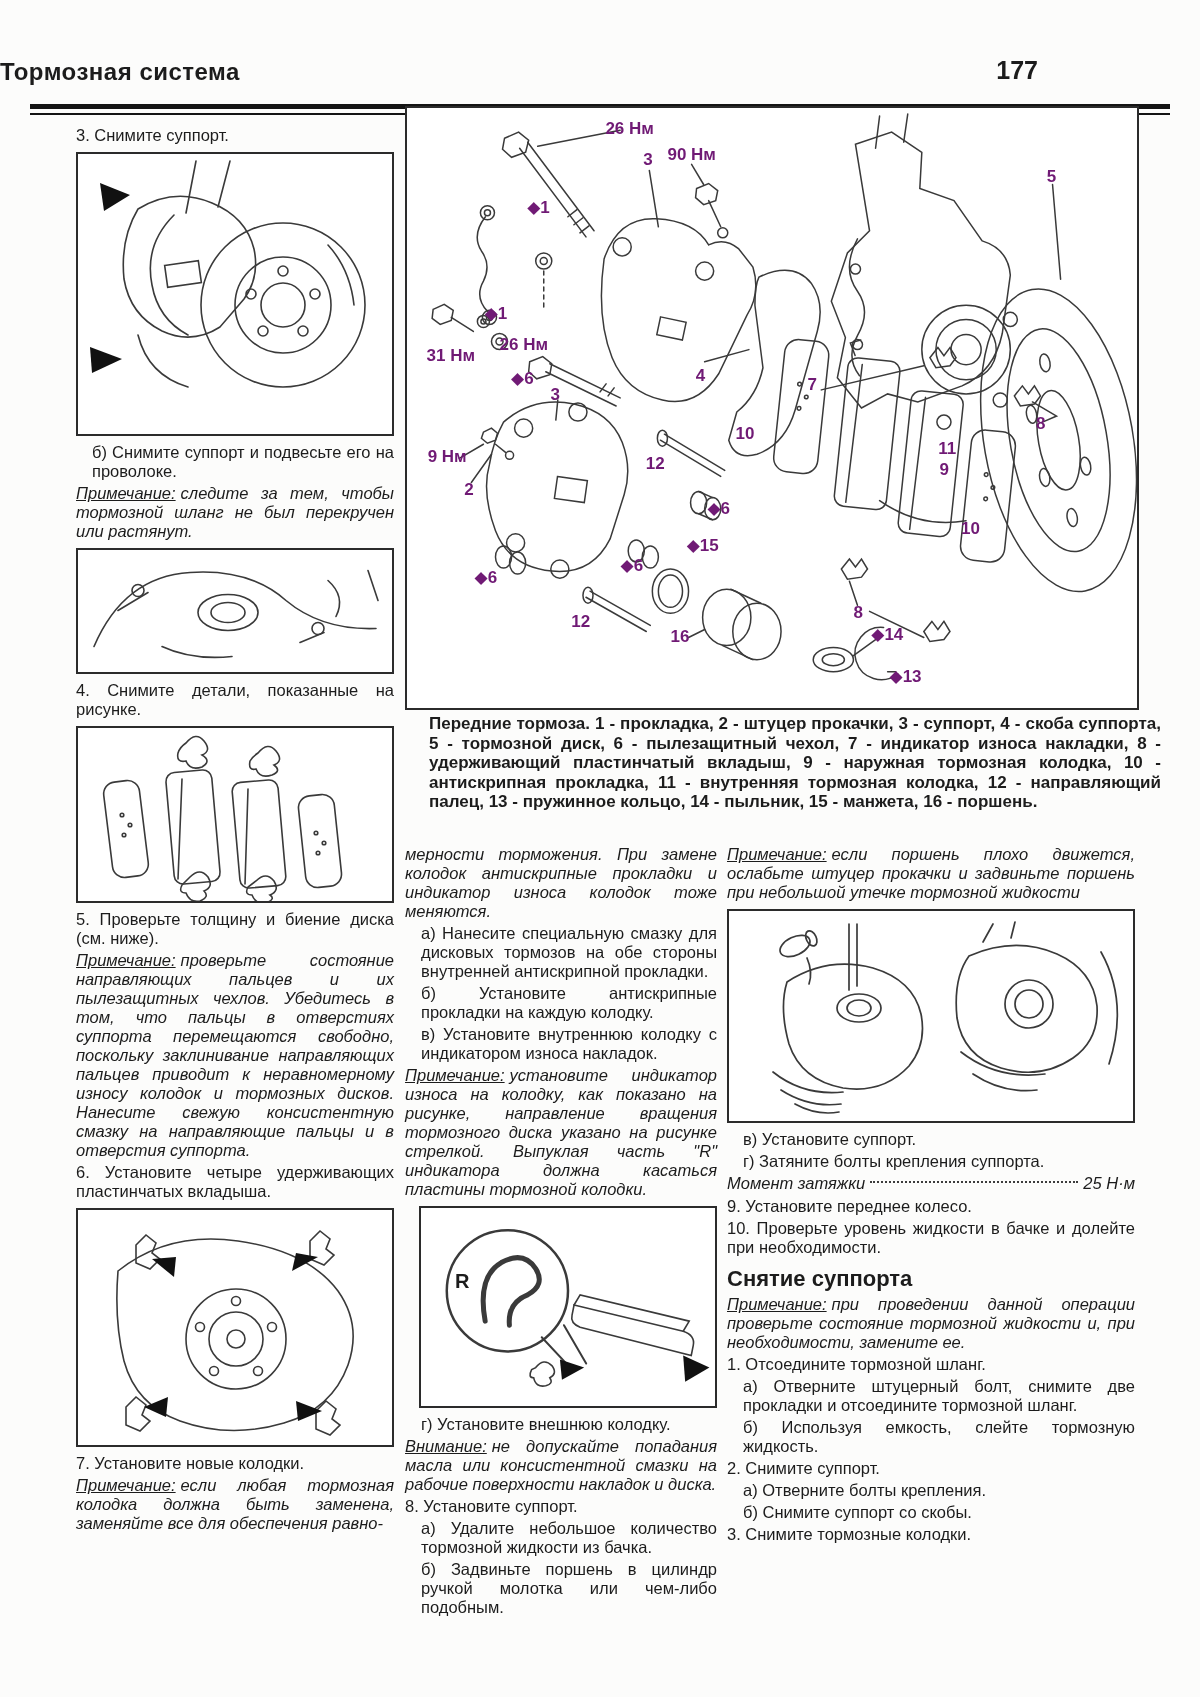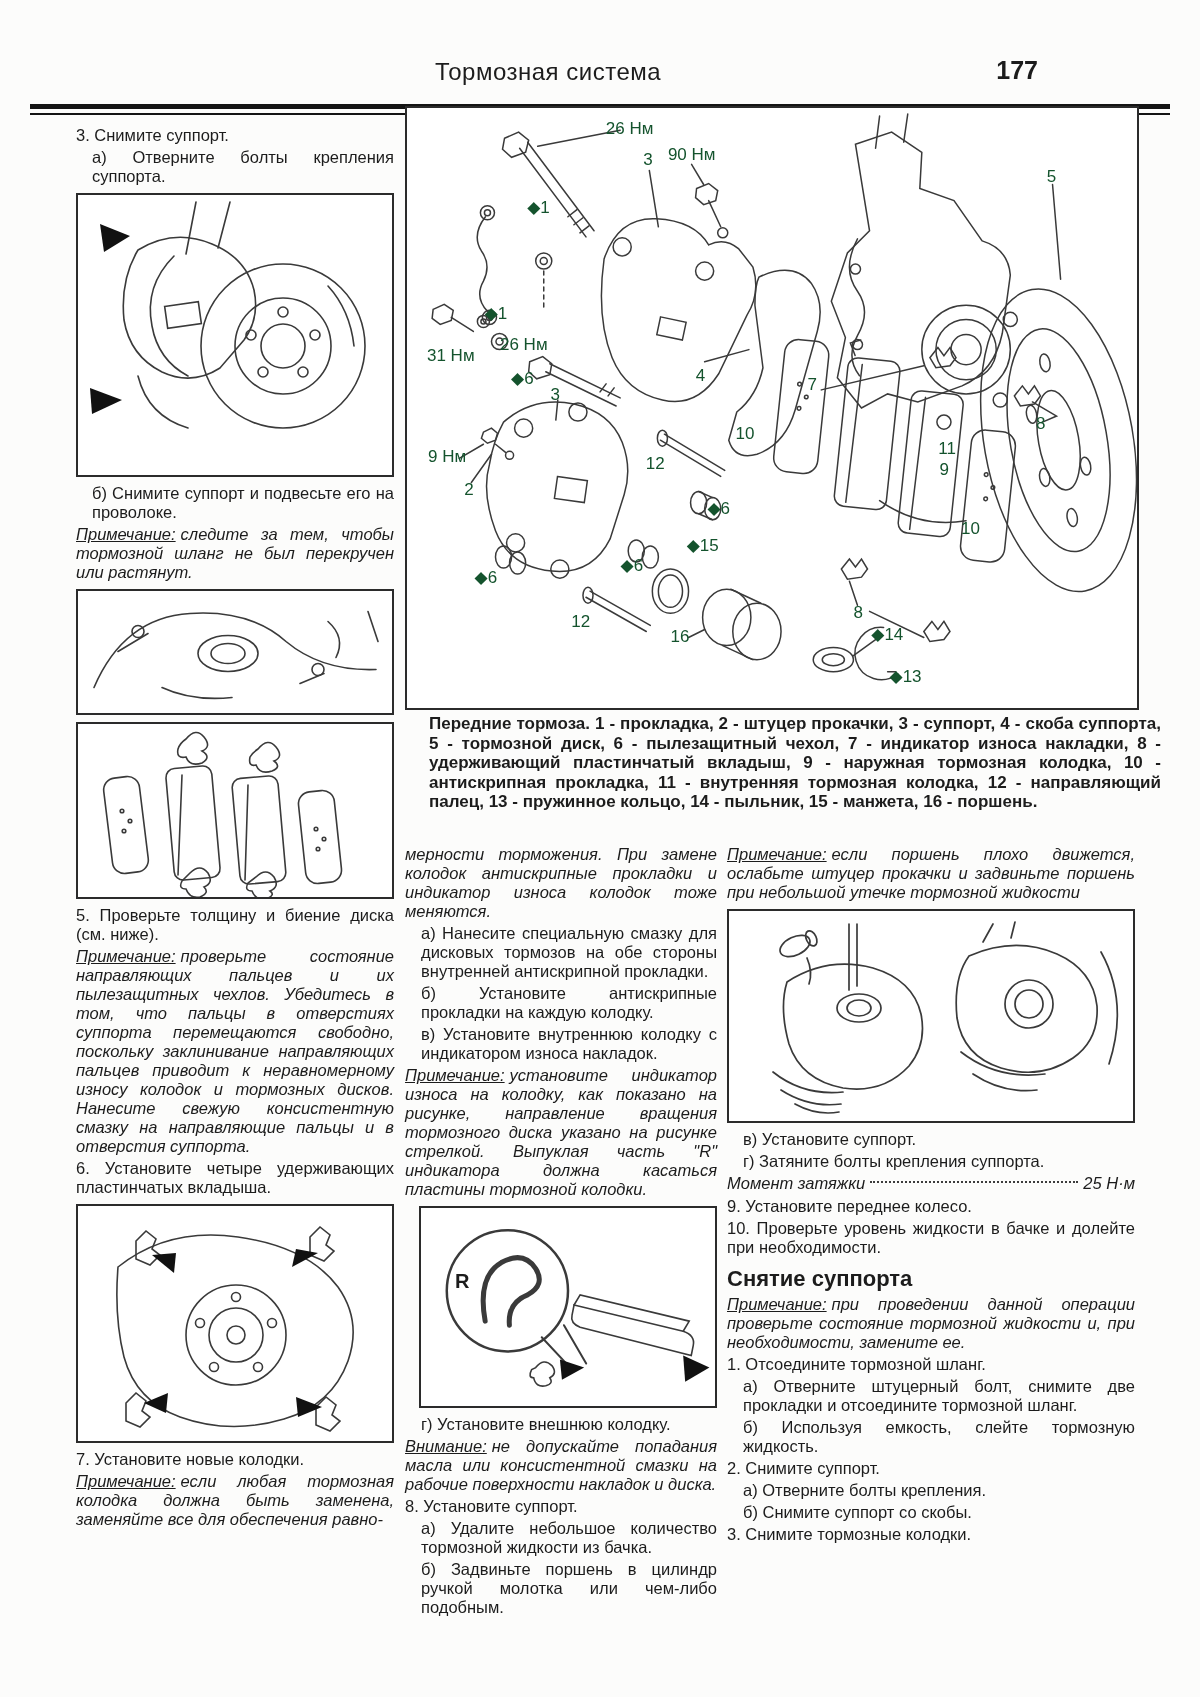--- a/index.html
+++ b/index.html
@@ -1,58 +1,57 @@
 <!DOCTYPE html>
 <html><head>
 <meta charset="utf-8">
 <style>
   html,body{margin:0;padding:0;background:#d9d9d6;}
   .page{position:relative;width:1200px;height:1697px;margin:0 auto;background:#fcfcfb;
         font-family:"Liberation Sans","DejaVu Sans",sans-serif;color:#1c1c1c;
         box-shadow:0 0 6px rgba(0,0,0,.3);overflow:hidden;}
-  .hdr-title{position:absolute;left:0;right:104px;top:58px;text-align:center;
-             font-size:24px;font-weight:normal;letter-spacing:.5px;}
+  .hdr-title{position:absolute;left:0;right:104px;top:58px;text-align:left;
+             font-size:24px;font-weight:bold;letter-spacing:.5px;}
   .hdr-num{position:absolute;right:162px;top:56px;font-size:25px;font-weight:bold;margin-left:16px;}
   .hdr-rule{position:absolute;left:30px;right:30px;top:104px;height:4px;
             border-top:5px solid #141414;border-bottom:2px solid #141414;}
   .col{position:absolute;font-size:16.5px;line-height:19px;}
   #left-col{left:76px;top:126px;width:318px;}
   #mid-col{left:405px;top:845px;width:312px;}
   #right-col{left:727px;top:845px;width:408px;}
   .t{margin:0 0 3px;text-align:justify;}
   .sub{padding-left:16px;}
   .note{font-style:italic;}
   .nlabel{font-style:italic;text-decoration:underline;margin-right:5px;}
   .fig{border:2px solid #2b2b2b;background:#fff;margin:7px 0;position:relative;}
   .fig svg{display:block;width:100%;height:100%;}
   #diagram{position:absolute;left:405px;top:106px;width:730px;height:600px;
            border:2px solid #2b2b2b;background:#fff;}
   #diagram svg{position:absolute;left:0;top:0;width:100%;height:100%;}
-  .dlabel{position:absolute;transform:translate(-50%,-50%);font-weight:normal;
-          font-size:17px;white-space:nowrap;color:#14532d;}
+  .dlabel{position:absolute;transform:translate(-50%,-50%);font-weight:bold;
+          font-size:17px;white-space:nowrap;color:#701a75;}
   #caption{position:absolute;left:429px;top:714px;width:732px;font-size:17px;
            font-weight:bold;line-height:19.5px;text-align:justify;}
   .head2{font-size:22px;font-weight:bold;margin:12px 0 7px;font-style:normal;}
   .torque{display:flex;align-items:center;font-style:italic;margin:2px 0 4px;}
   .torque .dots{flex:1;border-bottom:2px dotted #3c3c3c;margin:0 5px 4px;}
   .r-letter{position:absolute;left:34px;top:64px;font-size:20px;font-weight:bold;}
   ln, path, circle, ellipse, rect, line, polyline{vector-effect:non-scaling-stroke;}
 </style>
 </head>
 <body>
 
 <div class="page">
 
   <div class="hdr-title">Тормозная система</div>
   <div class="hdr-num">177</div>
   <div class="hdr-rule"></div>
 
   <div id="left-col" class="col">
     <p class="t">3. Снимите суппорт.</p>
-    <p class="t sub">а) Отверните болты крепления суппорта.</p>
 
     <div class="fig" style="height:280px">
       <svg viewBox="0 0 314 278">
         <g fill="none" stroke="#3a3a3a" stroke-width="1.6" stroke-linecap="round">
           <path d="M118,6 l-10,52 M152,6 l-12,46"></path>
           <path d="M96,60 q-30,30 -22,70 q6,34 36,50"></path>
           <path d="M60,54 q36,-22 74,-6 q34,14 42,46 q6,28 -10,50 l-24,28 q-28,18 -58,4 q-32,-16 -38,-52 q-4,-40 14,-70 z"></path>
           <rect x="88" y="108" width="34" height="22" transform="rotate(-8 105 119)"></rect>
           <circle cx="205" cy="150" r="82"></circle>
           <circle cx="205" cy="150" r="48"></circle>
@@ -85,20 +84,21 @@
           <ellipse cx="150" cy="62" rx="17" ry="10"></ellipse>
           <path d="M250,30 q18,16 8,36"></path>
           <circle cx="60" cy="40" r="6"></circle>
             <circle cx="240" cy="78" r="6"></circle>
           <path d="M40,60 l30,-18 M222,92 l24,-10 M290,20 l10,30"></path>
           <path d="M84,96 q30,14 70,10"></path>
         </g>
       </svg>
     </div>
 
+    <p class="t">4. Снимите детали, показанные на рисунке.</p>
 
     <div class="fig" style="height:173px">
       <svg viewBox="0 0 314 171">
         <g fill="none" stroke="#3a3a3a" stroke-width="1.6" stroke-linecap="round">
           <path d="M108,14 q10,-12 18,-2 q8,10 -2,14 q10,6 0,12 q-12,4 -16,-6 q-10,2 -8,-8 q2,-6 8,-10 z"></path>
           <path d="M180,24 q10,-12 18,-2 q8,10 -2,14 q8,6 -2,10 q-12,4 -16,-6 q-8,2 -6,-8 q2,-4 8,-8 z"></path>
           <rect x="30" y="52" width="36" height="96" rx="12" transform="rotate(-7 48 100)"></rect>
           <rect x="92" y="42" width="46" height="112" rx="9" transform="rotate(-5 115 98)"></rect>
           <line x1="104" y1="50" x2="100" y2="150"></line>
           <rect x="158" y="52" width="46" height="106" rx="9" transform="rotate(-5 181 105)"></rect>

